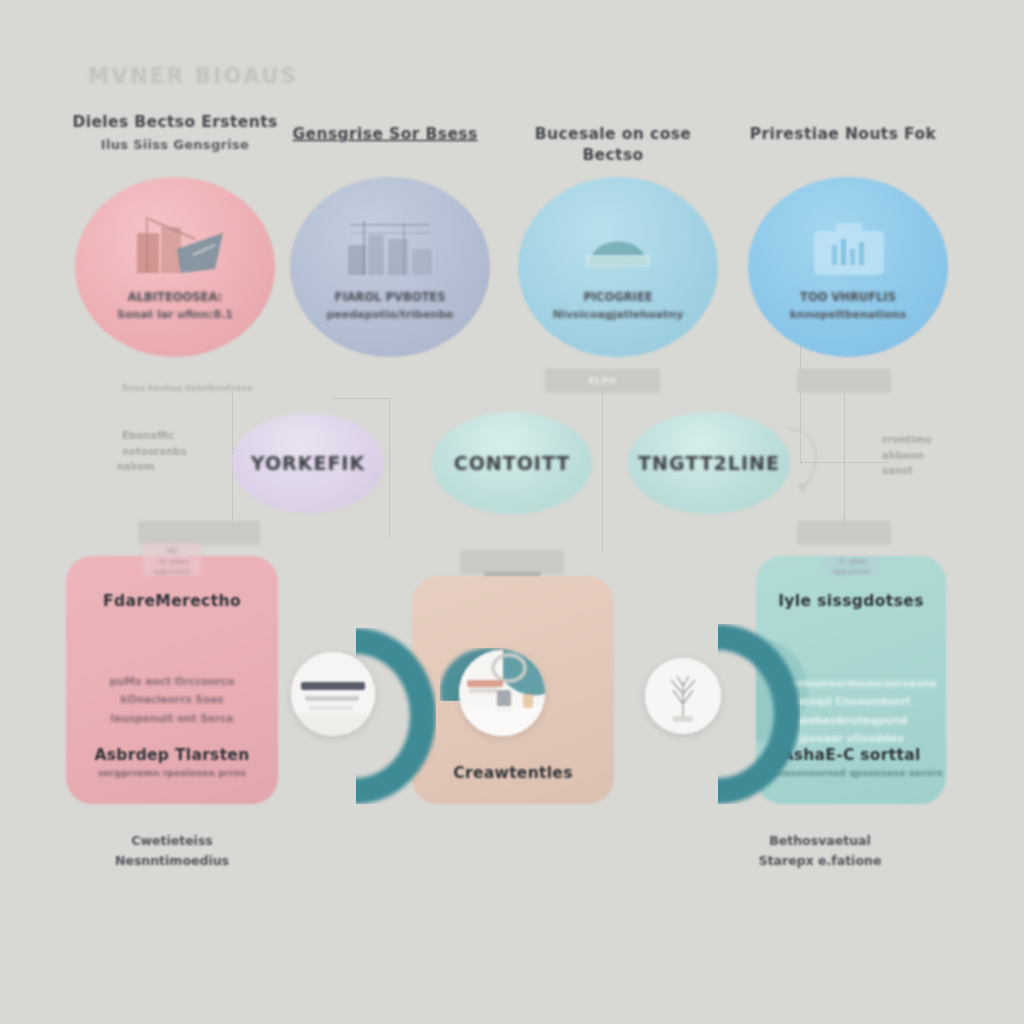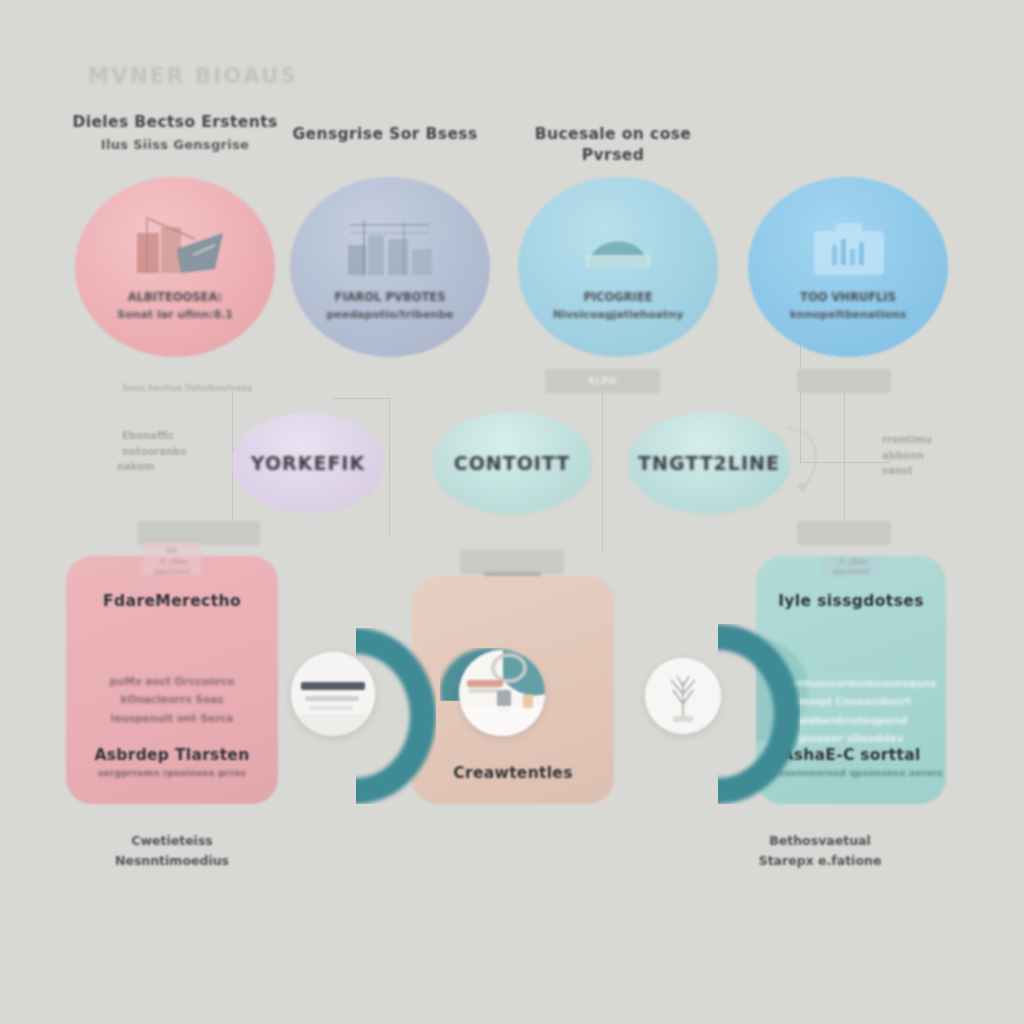--- a/index.html
+++ b/index.html
@@ -135,25 +135,28 @@
 <body>
 
 <div id="stage">
 
   <div id="page-title">MVNER BIOAUS</div>
 
   <div class="col-head" style="left:65px;top:112px;">
     <div class="ch-main">Dieles Bectso Erstents</div>
     <div class="ch-sub">Ilus Siiss Gensgrise</div>
   </div>
-  <div class="col-head" style="left:275px;top:124px;">
+  <div class="col-head" style="left:275px;top:124px;text-decoration:underline;">
     <div class="ch-main">Gensgrise Sor Bsess</div>
   </div>
   <div class="col-head" style="left:503px;top:124px;">
-    <div class="ch-main">Bucesale on cose Pvrsed</div>
+    <div class="ch-main">Bucesale on cose Bectso</div>
+  </div>
+  <div class="col-head" style="left:733px;top:124px;">
+    <div class="ch-main">Prirestiae Nouts Fok</div>
   </div>
 
   <div class="vline" style="left:232px;top:392px;height:138px;"></div>
   <div class="hline" style="left:232px;top:448px;width:100px;"></div>
   <div class="vline" style="left:389px;top:398px;height:140px;"></div>
   <div class="hline" style="left:332px;top:398px;width:58px;"></div>
   <div class="vline" style="left:602px;top:392px;height:160px;"></div>
   <div class="vline" style="left:844px;top:392px;height:132px;"></div>
   <div class="hline" style="left:800px;top:462px;width:90px;"></div>
   <div class="vline" style="left:800px;top:340px;height:122px;"></div>

